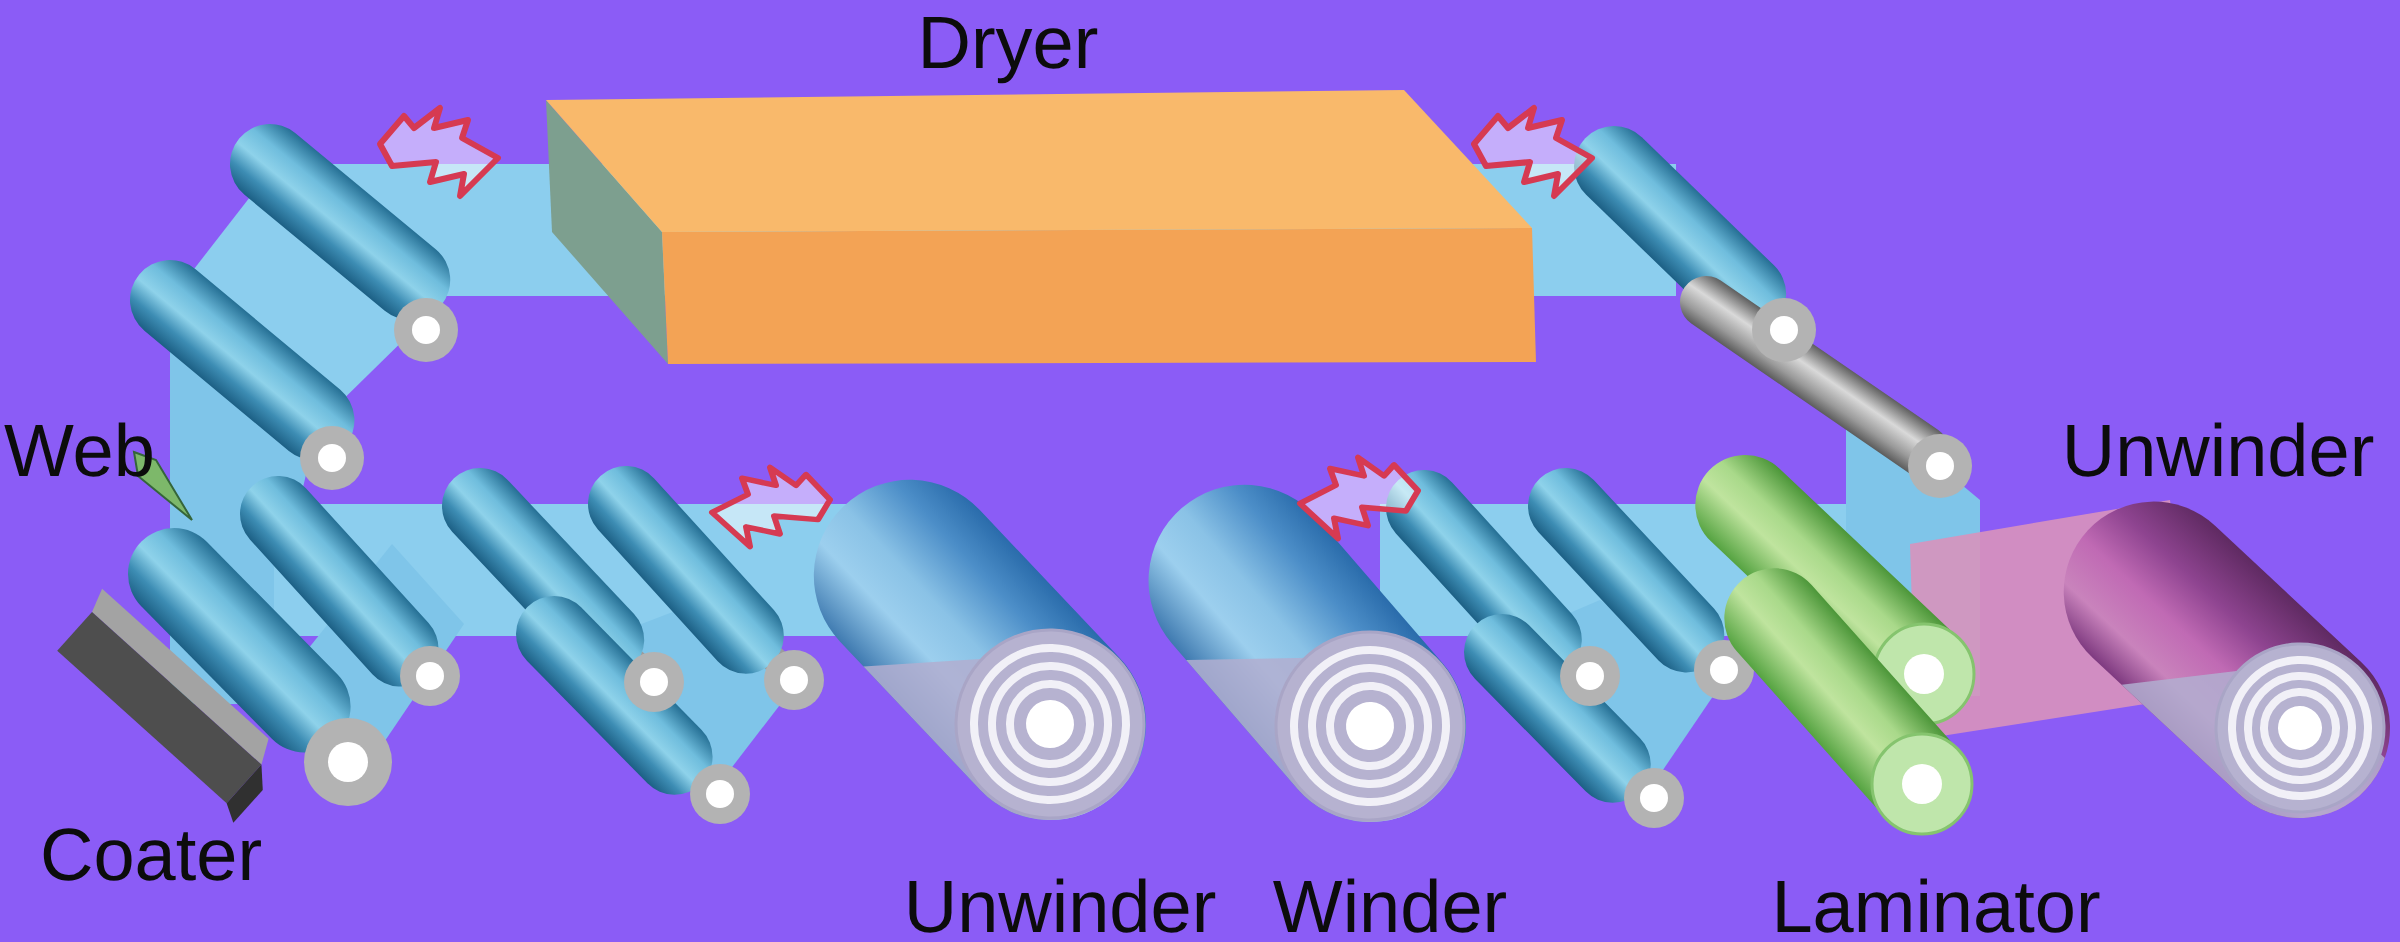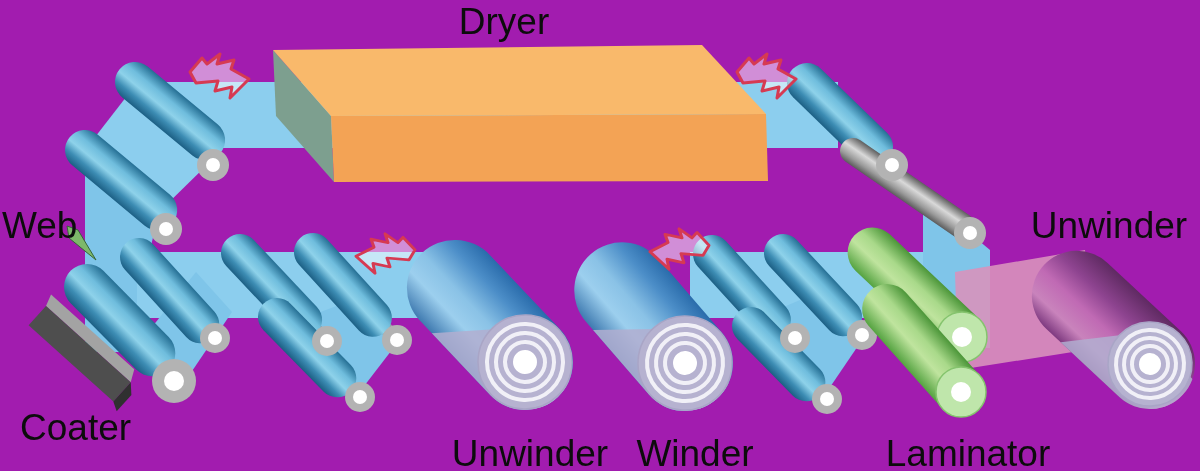--- a/index.html
+++ b/index.html
@@ -1,16 +1,16 @@
 <!DOCTYPE html>
 <html><head>
 <meta charset="utf-8">
 <style>
   html,body{margin:0;padding:0;background:#ffffff;}
-  .stage{position:relative;width:1200px;height:471px;background:#a21caf;overflow:hidden;}
+  .stage{position:relative;width:1200px;height:471px;background:#8b5cf6;overflow:hidden;}
   svg{display:block;}
   text.lbl{
     font-family:"Liberation Sans","DejaVu Sans",sans-serif;
     font-size:37px;
     fill:#0c0c0c;
   }
 </style>
 </head>
 <body>
 

